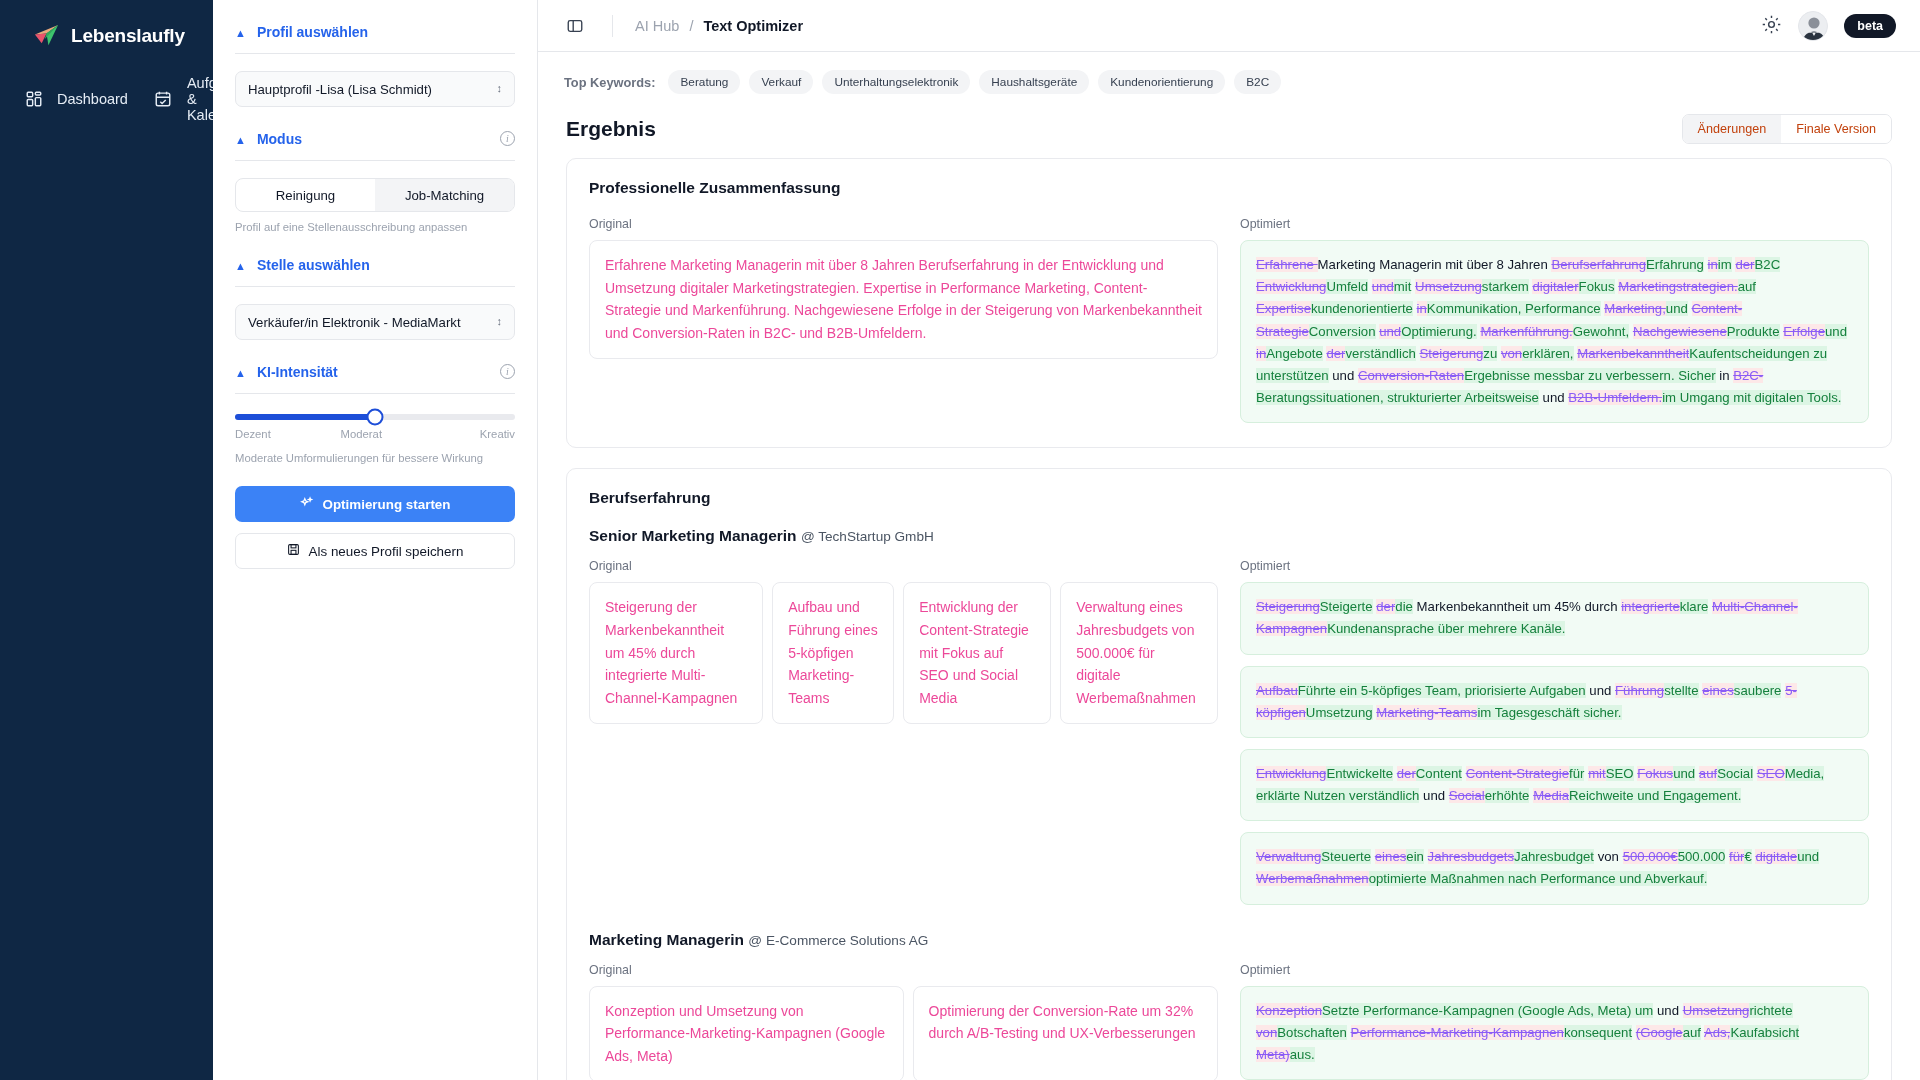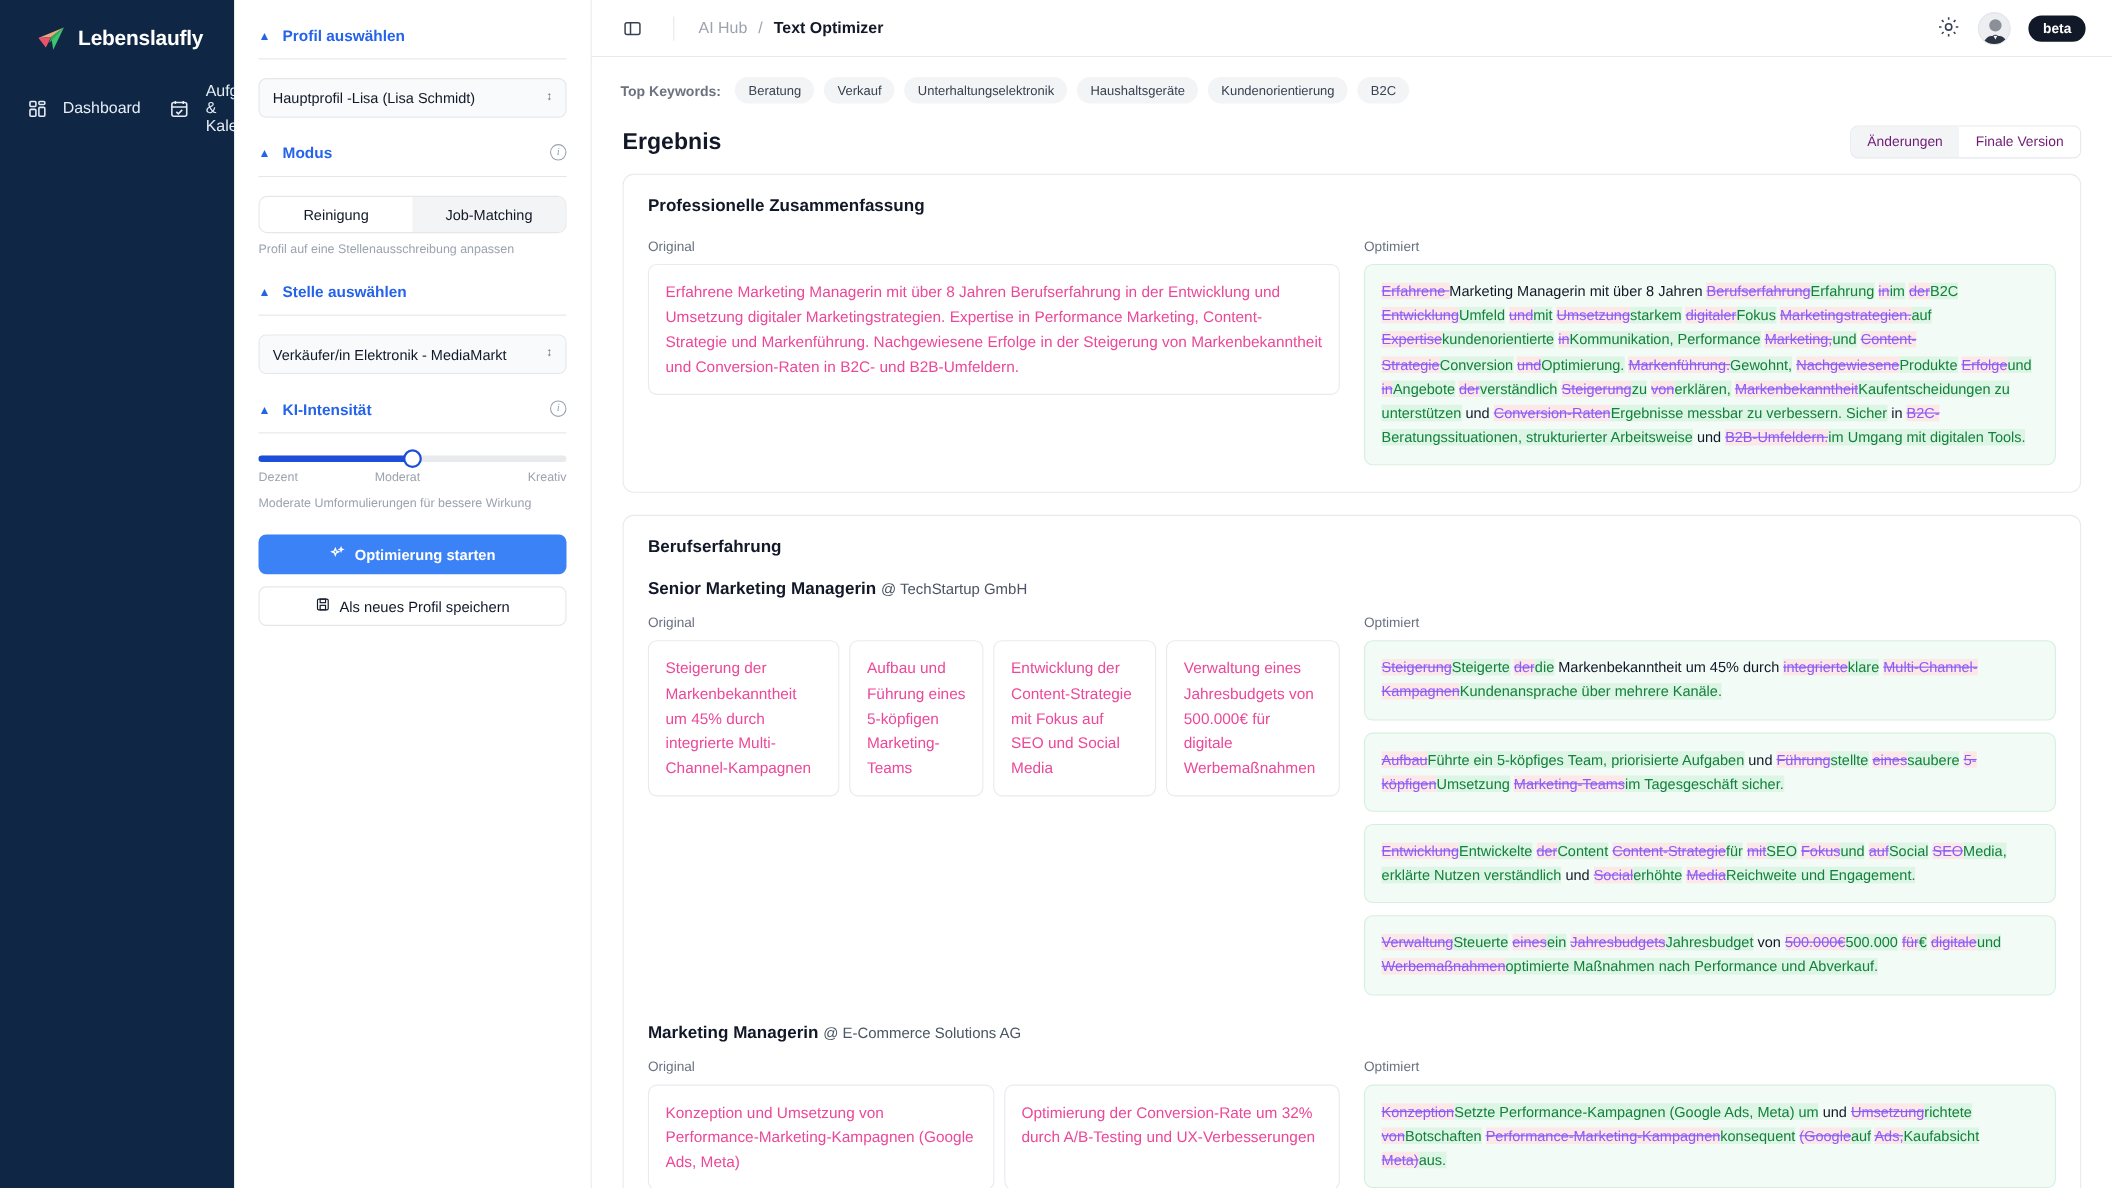--- a/index.html
+++ b/index.html
@@ -119,21 +119,21 @@
   }
 
   .content { flex: 1; overflow: hidden; background: #fff; }
   .kwbar { display: flex; align-items: center; gap: 9px; padding: 18px 24px 12px 26px; }
   .kwbar .lbl { font-size: 12.8px; color: #6b7280; font-weight: 600; margin-right: 4px; }
   .chip { background: #f3f4f6; border-radius: 999px; padding: 5px 12px; font-size: 11.8px; color: #374151; cursor: pointer; }
 
   .result-head { display: flex; align-items: center; padding: 8px 28px 14px 28px; }
   .result-title { font-size: 21px; font-weight: 700; color: #111827; }
   .toggle-group { margin-left: auto; display: flex; border: 1px solid #e5e7eb; border-radius: 7px; overflow: hidden; }
-  .toggle-group div { padding: 7px 15px; font-size: 12.6px; cursor: pointer; background: #fff; color: #701a75; }
+  .toggle-group div { padding: 7px 15px; font-size: 12.6px; cursor: pointer; background: #fff; color: #c2410c; }
   .toggle-group div.on { background: #f3f4f6; }
 
   .card {
     margin: 0 28px 20px 28px; border: 1px solid #e9eaee; border-radius: 10px; background: #fff;
     padding: 20px 22px 24px 22px;
   }
   .card-title { font-size: 15.5px; font-weight: 700; color: #111827; margin-bottom: 20px; }
   .job-title { font-size: 15.5px; font-weight: 700; color: #111827; margin-bottom: 14px; }
   .job-title .co { font-weight: 400; font-size: 13.6px; color: #4b5563; }
   .cols { display: flex; gap: 22px; }

